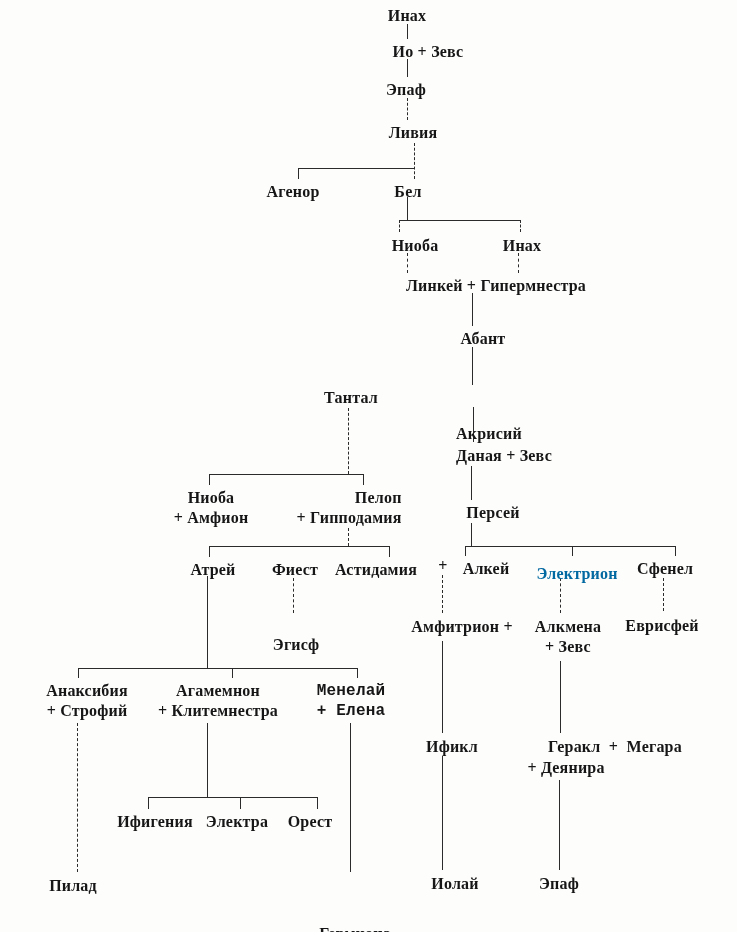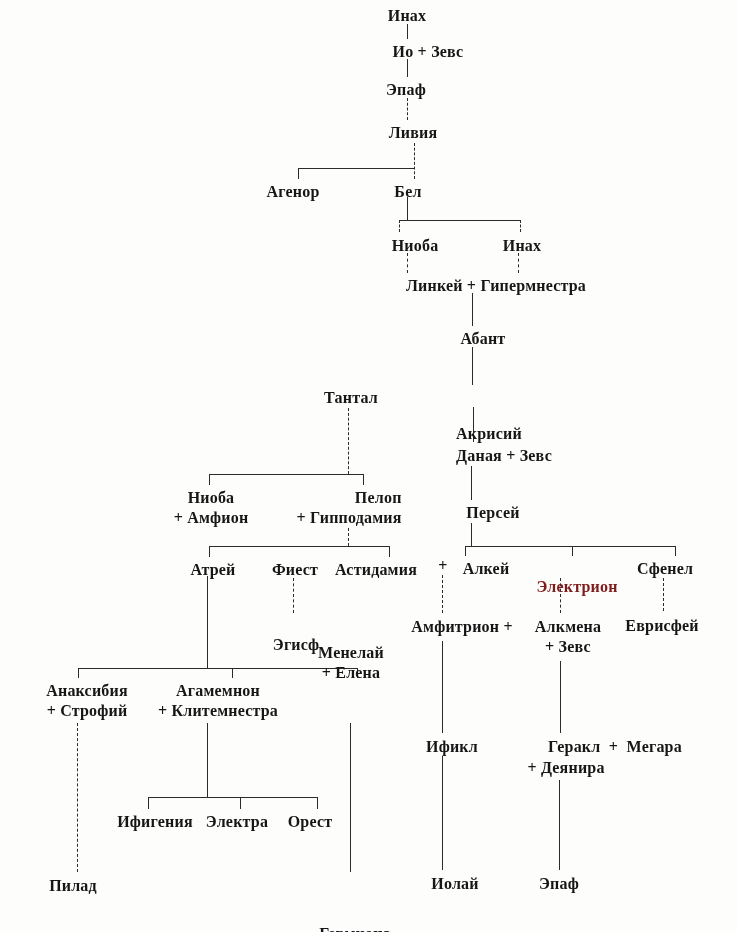--- a/index.html
+++ b/index.html
@@ -95,38 +95,38 @@
     <div class="node" style="left: 408px; top: 182px; color: rgb(22, 22, 22);"><div class="node-line">Бел</div></div>
     <div class="node" style="left: 415px; top: 236px; color: rgb(22, 22, 22);"><div class="node-line">Ниоба</div></div>
     <div class="node" style="left: 522px; top: 236px; color: rgb(22, 22, 22);"><div class="node-line">Инах</div></div>
     <div class="node" style="left: 496px; top: 276px; color: rgb(22, 22, 22);"><div class="node-line">Линкей + Гипермнестра</div></div>
     <div class="node" style="left: 483px; top: 329px; color: rgb(22, 22, 22);"><div class="node-line">Абант</div></div>
     <div class="node" style="left: 489px; top: 388px; color: rgb(22, 22, 22); margin-top: 36px;"><div class="node-line">Акрисий</div></div>
     <div class="node" style="left: 504px; top: 446px; color: rgb(22, 22, 22);"><div class="node-line">Даная + Зевс</div></div>
     <div class="node" style="left: 493px; top: 503px; color: rgb(22, 22, 22);"><div class="node-line">Персей</div></div>
     <div class="node" style="left: 443px; top: 556px; color: rgb(22, 22, 22);"><div class="node-line">+</div></div>
     <div class="node" style="left: 486px; top: 559px; color: rgb(22, 22, 22);"><div class="node-line">Алкей</div></div>
-    <div class="node" style="left: 577px; top: 577px; color: #7f1d1d;"><div class="node-line">Электрион</div></div>
+    <div class="node" style="left: 577px; top: 564px; color: #0369a1;"><div class="node-line">Электрион</div></div>
     <div class="node" style="left: 665px; top: 559px; color: rgb(22, 22, 22);"><div class="node-line">Сфенел</div></div>
     <div class="node" style="left: 462px; top: 617px; color: rgb(22, 22, 22);"><div class="node-line">Амфитрион +</div></div>
     <div class="node" style="left: 568px; top: 617px; color: rgb(22, 22, 22);"><div class="node-line">Алкмена</div><div class="node-line">+ Зевс</div></div>
     <div class="node" style="left: 662px; top: 616px; color: rgb(22, 22, 22);"><div class="node-line">Еврисфей</div></div>
     <div class="node" style="left: 452px; top: 737px; color: rgb(22, 22, 22);"><div class="node-line">Ификл</div></div>
     <div class="node" style="left: 615px; top: 737px; color: rgb(22, 22, 22);"><div class="node-line">Геракл  +  Мегара</div></div>
     <div class="node" style="left: 566px; top: 758px; color: rgb(22, 22, 22);"><div class="node-line">+ Деянира</div></div>
     <div class="node" style="left: 455px; top: 874px; color: rgb(22, 22, 22);"><div class="node-line">Иолай</div></div>
     <div class="node" style="left: 559px; top: 874px; color: rgb(22, 22, 22);"><div class="node-line">Эпаф</div></div>
     <div class="node" style="left: 351px; top: 388px; color: rgb(22, 22, 22);"><div class="node-line">Тантал</div></div>
     <div class="node" style="left: 211px; top: 488px; color: rgb(22, 22, 22);"><div class="node-line">Ниоба</div><div class="node-line">+ Амфион</div></div>
     <div class="node" style="left: 349px; top: 488px; color: rgb(22, 22, 22); text-align: right;"><div class="node-line">Пелоп</div><div class="node-line">+ Гипподамия</div></div>
     <div class="node" style="left: 213px; top: 560px; color: rgb(22, 22, 22);"><div class="node-line">Атрей</div></div>
     <div class="node" style="left: 295px; top: 560px; color: rgb(22, 22, 22);"><div class="node-line">Фиест</div></div>
     <div class="node" style="left: 376px; top: 560px; color: rgb(22, 22, 22);"><div class="node-line">Астидамия</div></div>
     <div class="node" style="left: 296px; top: 635px; color: rgb(22, 22, 22);"><div class="node-line">Эгисф</div></div>
     <div class="node" style="left: 87px; top: 681px; color: rgb(22, 22, 22);"><div class="node-line">Анаксибия</div><div class="node-line">+ Строфий</div></div>
     <div class="node" style="left: 218px; top: 681px; color: rgb(22, 22, 22);"><div class="node-line">Агамемнон</div><div class="node-line">+ Клитемнестра</div></div>
-    <div class="node" style="left: 351px; top: 643px; color: rgb(22, 22, 22);"><div class="node-line">Менелай</div><div class="node-line">+ Елена</div></div>
+    <div class="node" style="left: 351px; top: 681px; color: rgb(22, 22, 22); font-family: Liberation Mono, monospace;"><div class="node-line">Менелай</div><div class="node-line">+ Елена</div></div>
     <div class="node" style="left: 155px; top: 812px; color: rgb(22, 22, 22);"><div class="node-line">Ифигения</div></div>
     <div class="node" style="left: 237px; top: 812px; color: rgb(22, 22, 22);"><div class="node-line">Электра</div></div>
     <div class="node" style="left: 310px; top: 812px; color: rgb(22, 22, 22);"><div class="node-line">Орест</div></div>
     <div class="node" style="left: 73px; top: 876px; color: rgb(22, 22, 22);"><div class="node-line">Пилад</div></div>
     <div class="node" style="left: 355px; top: 924px; color: rgb(22, 22, 22);"><div class="node-line">Гермиона</div></div>
   </div>
 
 </body></html>

